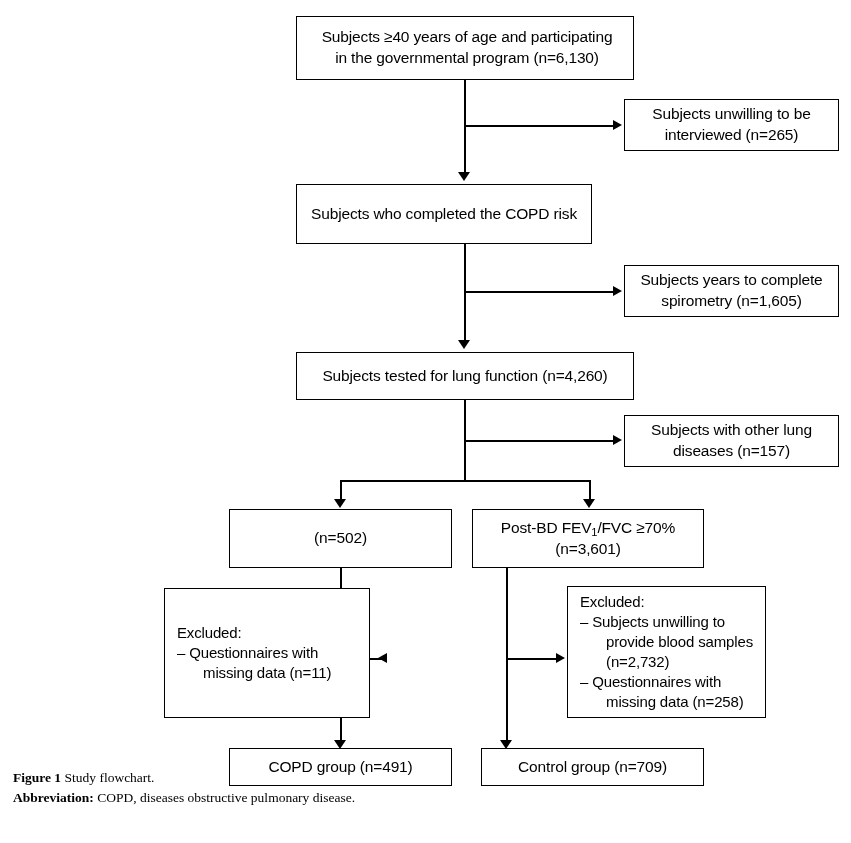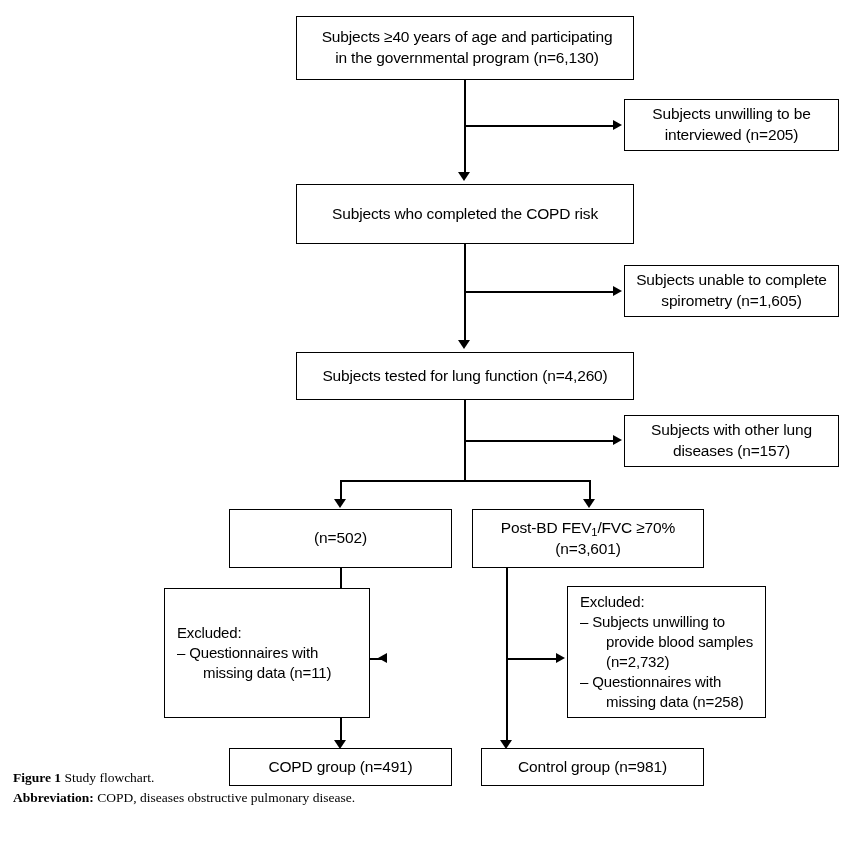--- a/index.html
+++ b/index.html
@@ -119,38 +119,38 @@
 
   <div class="ln v" style="left:464px; top:80px; height:96px;"></div>
   <div class="arrow down" style="left:458px; top:172px;"></div>
 
   <div class="ln h" style="left:464px; top:125px; width:151px;"></div>
   <div class="arrow right" style="left:613px; top:120px;"></div>
 
   <div class="box" style="left:624px; top:99px; width:215px; height:52px;padding-left:8px;">
     <div class="inner">
       <div>Subjects unwilling to be</div>
-      <div>interviewed (n=205)</div>
-    </div>
-  </div>
-
-  <div class="box" style="left:296px; top:184px; width:338px; height:60px;">
+      <div>interviewed (n=265)</div>
+    </div>
+  </div>
+
+  <div class="box" style="left:296px; top:184px; width:296px; height:60px;">
     <div class="inner">
       <div>Subjects who completed the COPD risk</div>
     </div>
   </div>
 
   <div class="ln v" style="left:464px; top:244px; height:100px;"></div>
   <div class="arrow down" style="left:458px; top:340px;"></div>
   <div class="ln h" style="left:464px; top:291px; width:151px;"></div>
   <div class="arrow right" style="left:613px; top:286px;"></div>
 
   <div class="box" style="left:624px; top:265px; width:215px; height:52px;">
     <div class="inner">
-      <div>Subjects unable to complete</div>
+      <div>Subjects years to complete</div>
       <div>spirometry  (n=1,605)</div>
     </div>
   </div>
 
   <div class="box" style="left:296px; top:352px; width:338px; height:48px;">
     <div class="inner">
       <div>Subjects tested for lung function (n=4,260)</div>
     </div>
   </div>
 
@@ -244,21 +244,21 @@
   </div>
 
   <div class="box" style="left:229px; top:748px; width:223px; height:38px;">
     <div class="inner">
       <div>COPD group (n=491)</div>
     </div>
   </div>
 
   <div class="box" style="left:481px; top:748px; width:223px; height:38px;">
     <div class="inner">
-      <div>Control group (n=981)</div>
+      <div>Control group (n=709)</div>
     </div>
   </div>
 
 </div>
 
 <div id="caption">
   <div class="row"><span class="lbl">Figure 1</span><span> Study flowchart.</span></div>
   <div class="row"><span class="lbl">Abbreviation:</span><span> COPD, diseases obstructive pulmonary disease.</span></div>
 </div>
 

